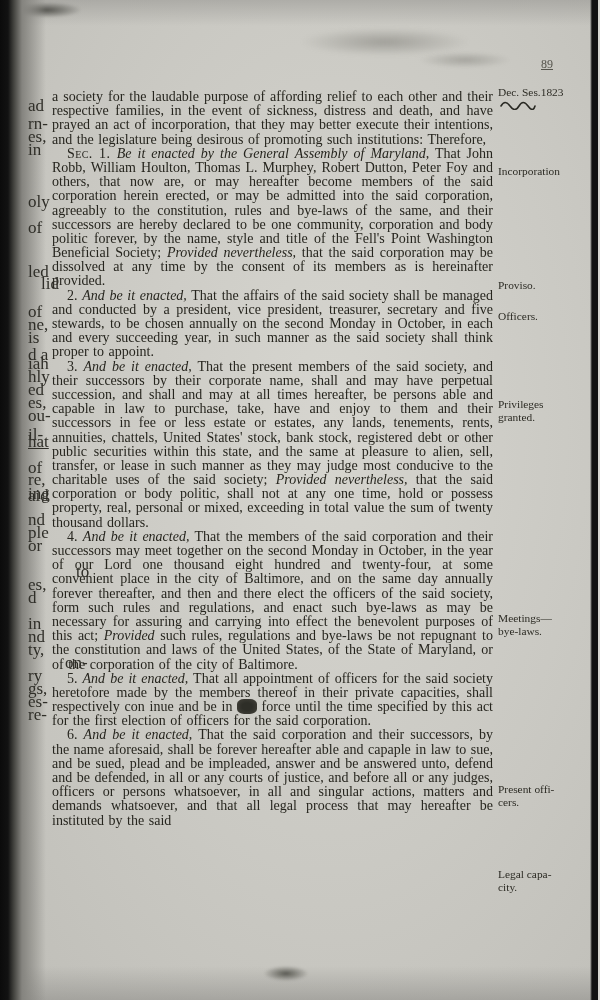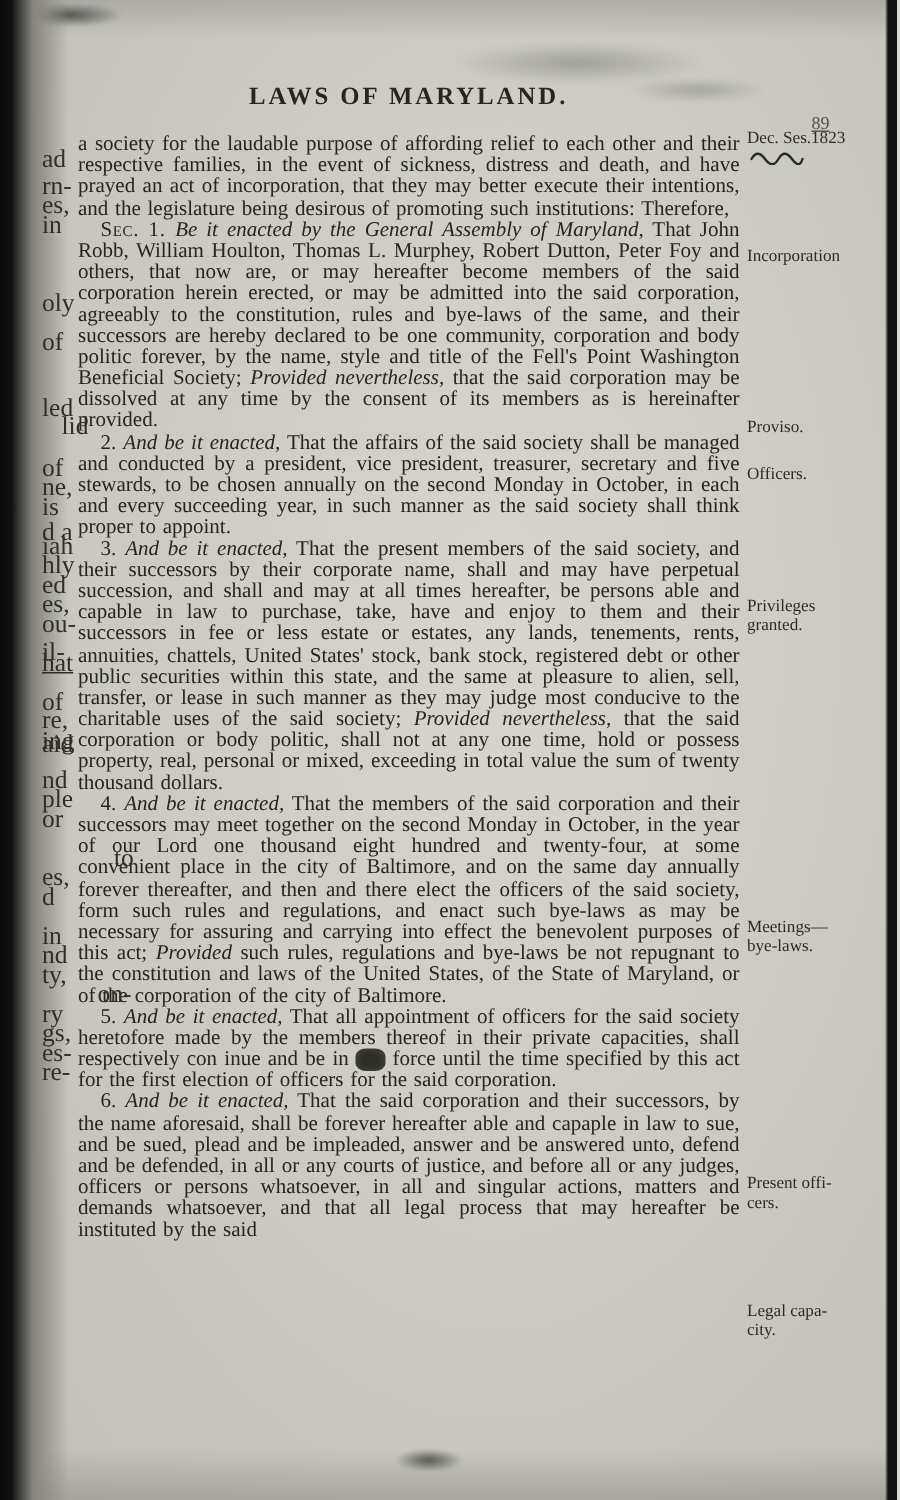--- a/index.html
+++ b/index.html
@@ -24,21 +24,21 @@
   .edge-right {
     position: absolute; right: 0; top: 0; width: 10px; height: 100%; z-index: 1;
     background: linear-gradient(to left, #d8d7d2 0, #d8d7d2 2px, #121212 2px, #121212 8px, rgba(30,30,30,0) 10px);
   }
   .header-title {
     position: absolute; top: 54px; left: 52px; width: 441px; z-index: 2;
     text-align: center; font-size: 16.5px; letter-spacing: 2px;
     font-weight: bold; color: #27261f;
   }
   .page-number {
-    position: absolute; top: 75px; left: 541px; z-index: 2;
+    position: absolute; top: 57px; left: 541px; z-index: 2;
     font-size: 12px; color: #55544c; text-decoration: underline;
   }
   .body-col {
     position: absolute; left: 52px; top: 90px; width: 441px; z-index: 2;
     font-size: 14px; line-height: 14.18px; text-align: justify;
     word-spacing: 1px;
   }
   .body-col p { margin: 0; padding: 0; }
   .body-col p.indent { text-indent: 15px; }
   .it { font-style: italic; }
@@ -87,21 +87,20 @@
 
 <div class="page">
   <div class="stain stain-top"></div>
   <div class="stain stain-header-right"></div>
   <div class="stain stain-corner"></div>
   <div class="stain stain-bottom"></div>
 
   <div class="edge-left"></div>
   <div class="edge-right"></div>
 
-  <div class="header-title">LAWS OF MARYLAND.</div>
   <div class="page-number">89</div>
 
   <div class="body-col" id="body-col">
       <p class=""><span>a society for the laudable purpose of affording relief to each other and their respective families, in the event of sickness, distress and death, and have prayed an act of incorporation, that they may better execute their intentions, and the legislature being desirous of promoting such institutions: Therefore,</span></p>
       <p class="indent"><span class="sc">Sec. 1. </span><span class="it">Be it enacted by the General Assembly of Maryland,</span><span> That John Robb, William Houlton, Thomas L. Murphey, Robert Dutton, Peter Foy and others, that now are, or may hereafter become members of the said corporation herein erected, or may be admitted into the said corporation, agreeably to the constitution, rules and bye-laws of the same, and their successors are hereby declared to be one community, corporation and body politic forever, by the name, style and title of the Fell's Point Washington Beneficial Society; </span><span class="it">Provided nevertheless,</span><span> that the said corporation may be dissolved at any time by the consent of its members as is hereinafter provided.</span></p>
       <p class="indent"><span>2. </span><span class="it">And be it enacted,</span><span> That the affairs of the said society shall be managed and conducted by a president, vice president, treasurer, secretary and five stewards, to be chosen annually on the second Monday in October, in each and every succeeding year, in such manner as the said society shall think proper to appoint.</span></p>
       <p class="indent"><span>3. </span><span class="it">And be it enacted,</span><span> That the present members of the said society, and their successors by their corporate name, shall and may have perpetual succession, and shall and may at all times hereafter, be persons able and capable in law to purchase, take, have and enjoy to them and their successors in fee or less estate or estates, any lands, tenements, rents, annuities, chattels, United States' stock, bank stock, registered debt or other public securities within this state, and the same at pleasure to alien, sell, transfer, or lease in such manner as they may judge most conducive to the charitable uses of the said society; </span><span class="it">Provided nevertheless,</span><span> that the said corporation or body politic, shall not at any one time, hold or possess property, real, personal or mixed, exceeding in total value the sum of twenty thousand dollars.</span></p>
       <p class="indent"><span>4. </span><span class="it">And be it enacted,</span><span> That the members of the said corporation and their successors may meet together on the second Monday in October, in the year of our Lord one thousand eight hundred and twenty-four, at some convenient place in the city of Baltimore, and on the same day annually forever thereafter, and then and there elect the officers of the said society, form such rules and regulations, and enact such bye-laws as may be necessary for assuring and carrying into effect the benevolent purposes of this act; </span><span class="it">Provided</span><span> such rules, regulations and bye-laws be not repugnant to the constitution and laws of the United States, of the State of Maryland, or of the corporation of the city of Baltimore.</span></p>
       <p class="indent"><span>5. </span><span class="it">And be it enacted,</span><span> That all appointment of officers for the said society heretofore made by the members thereof in their private capacities, shall respectively con inue and be in </span><span class="smudge">full</span><span> force until the time specified by this act for the first election of officers for the said corporation.</span></p>
       <p class="indent"><span>6. </span><span class="it">And be it enacted,</span><span> That the said corporation and their successors, by the name aforesaid, shall be forever hereafter able and capaple in law to sue, and be sued, plead and be impleaded, answer and be answered unto, defend and be defended, in all or any courts of justice, and before all or any judges, officers or persons whatsoever, in all and singular actions, matters and demands whatsoever, and that all legal process that may hereafter be instituted by the said</span></p>

